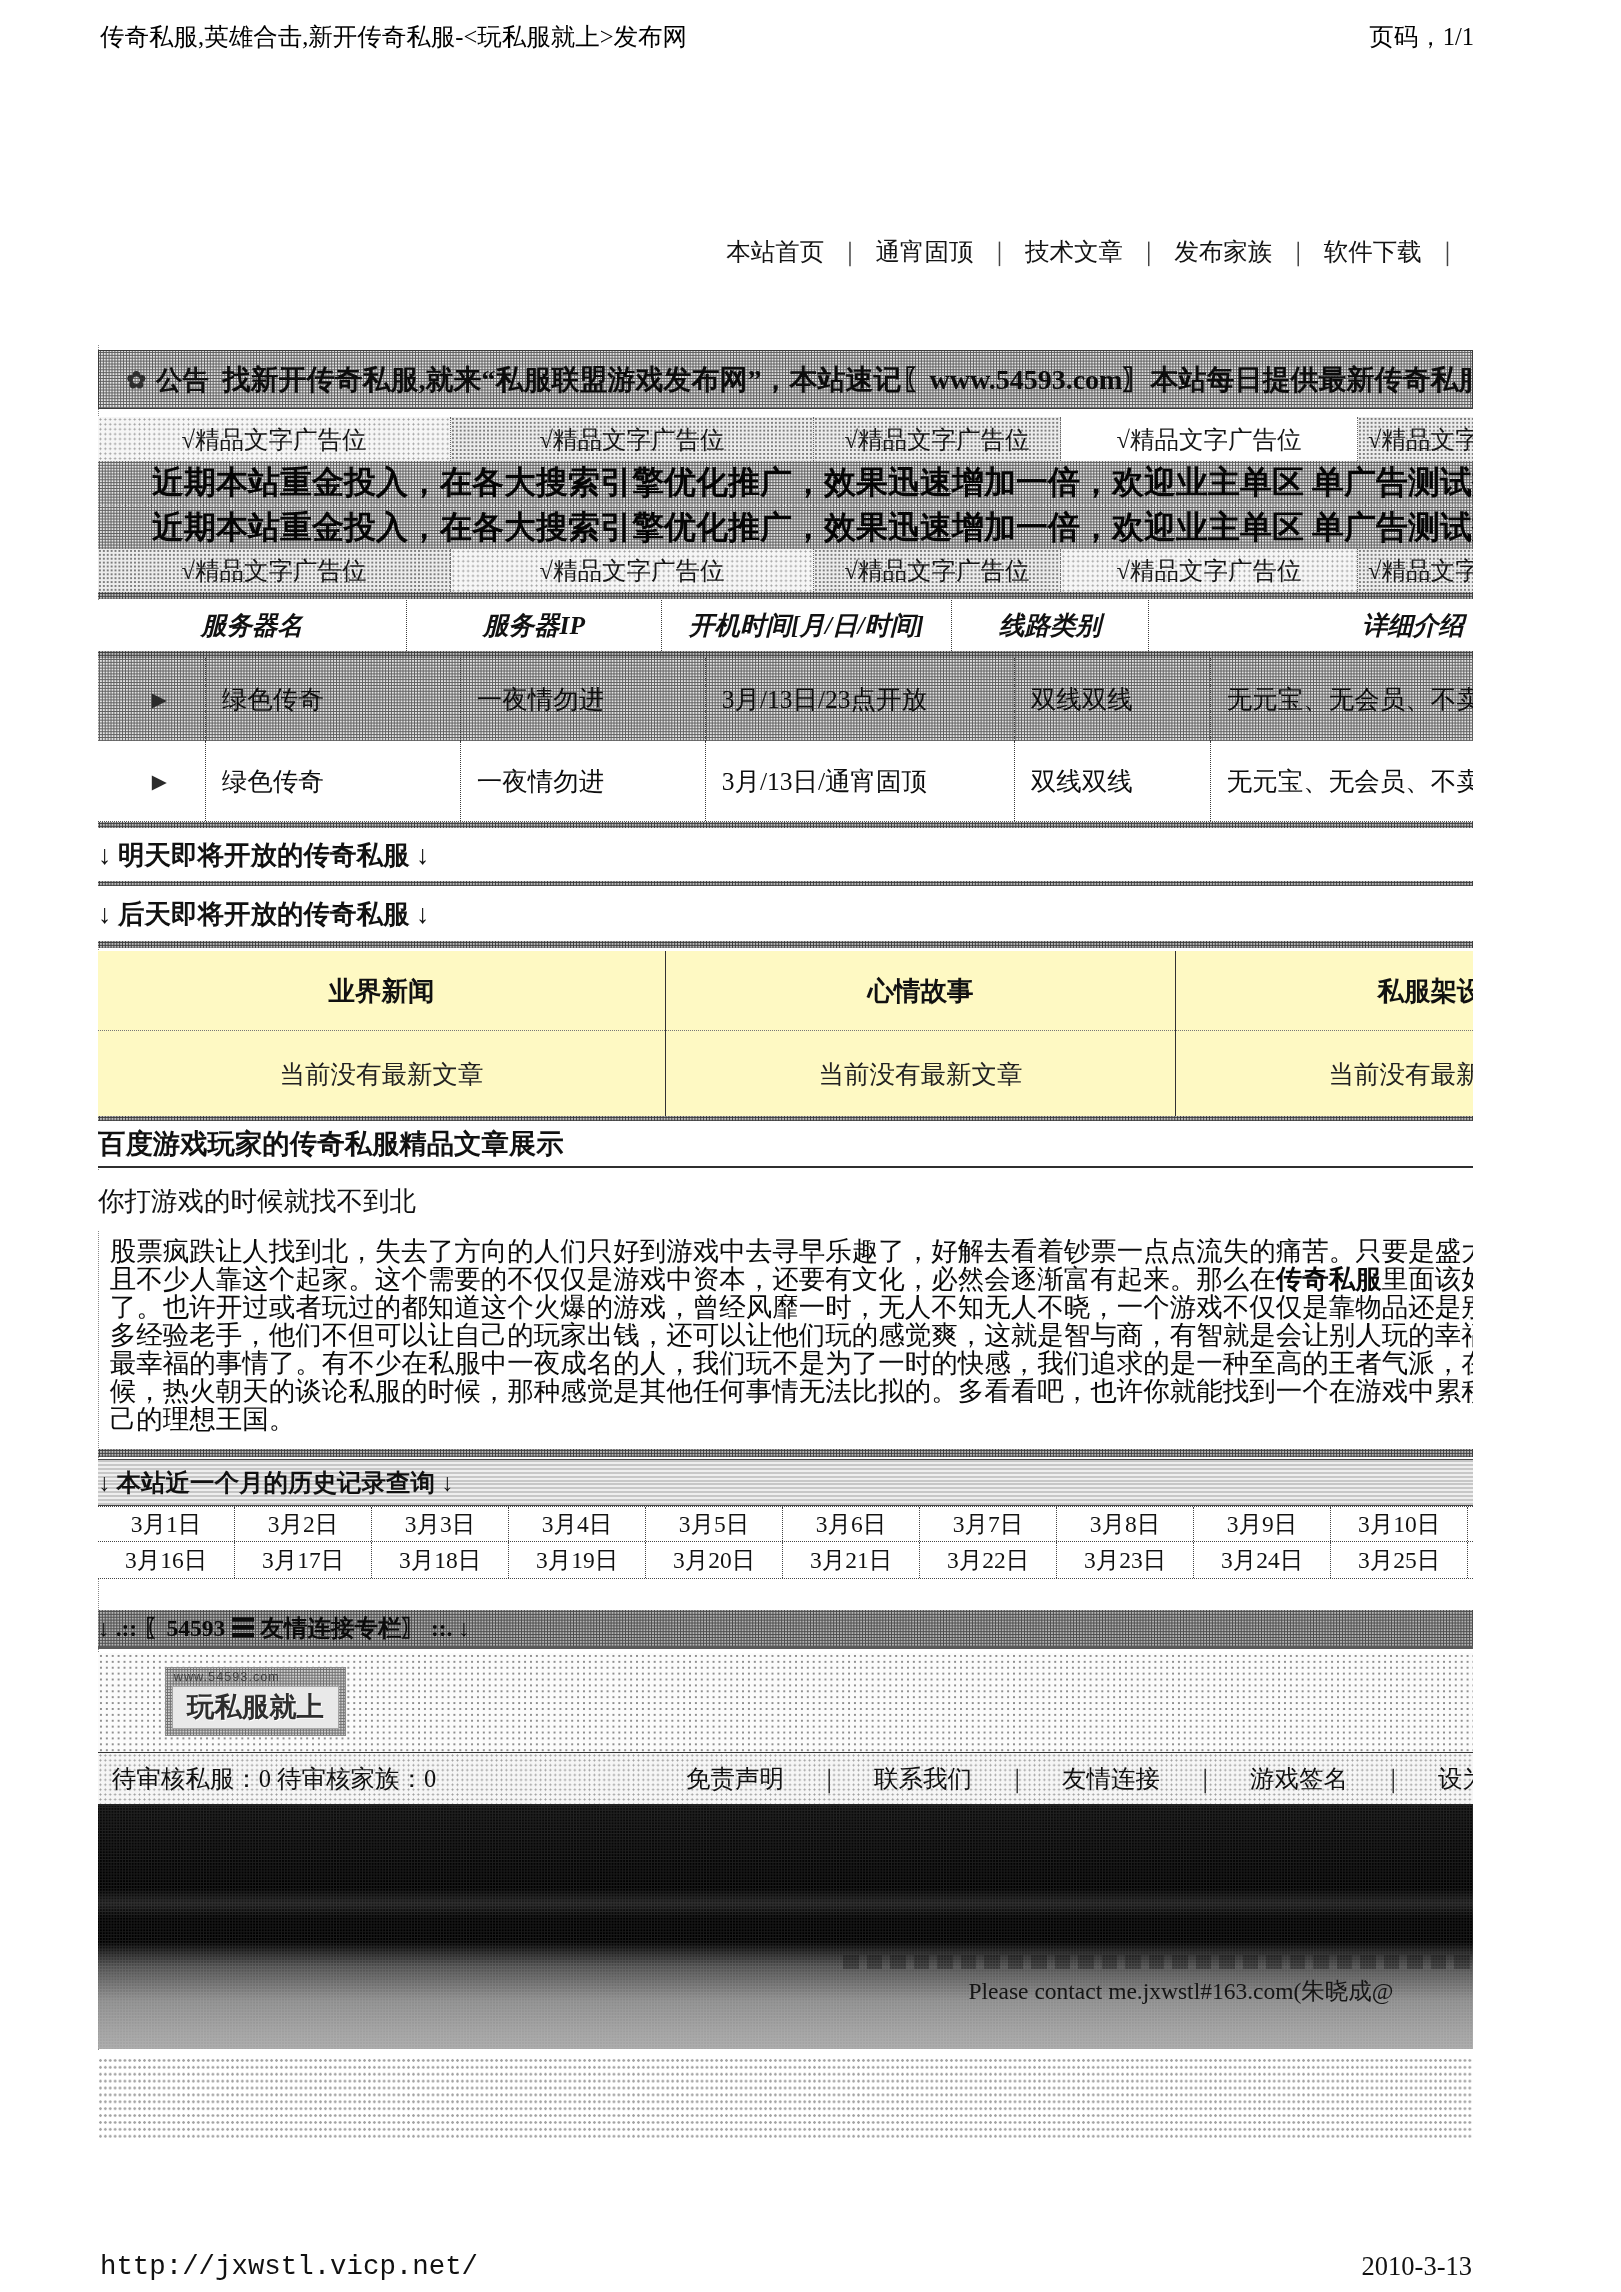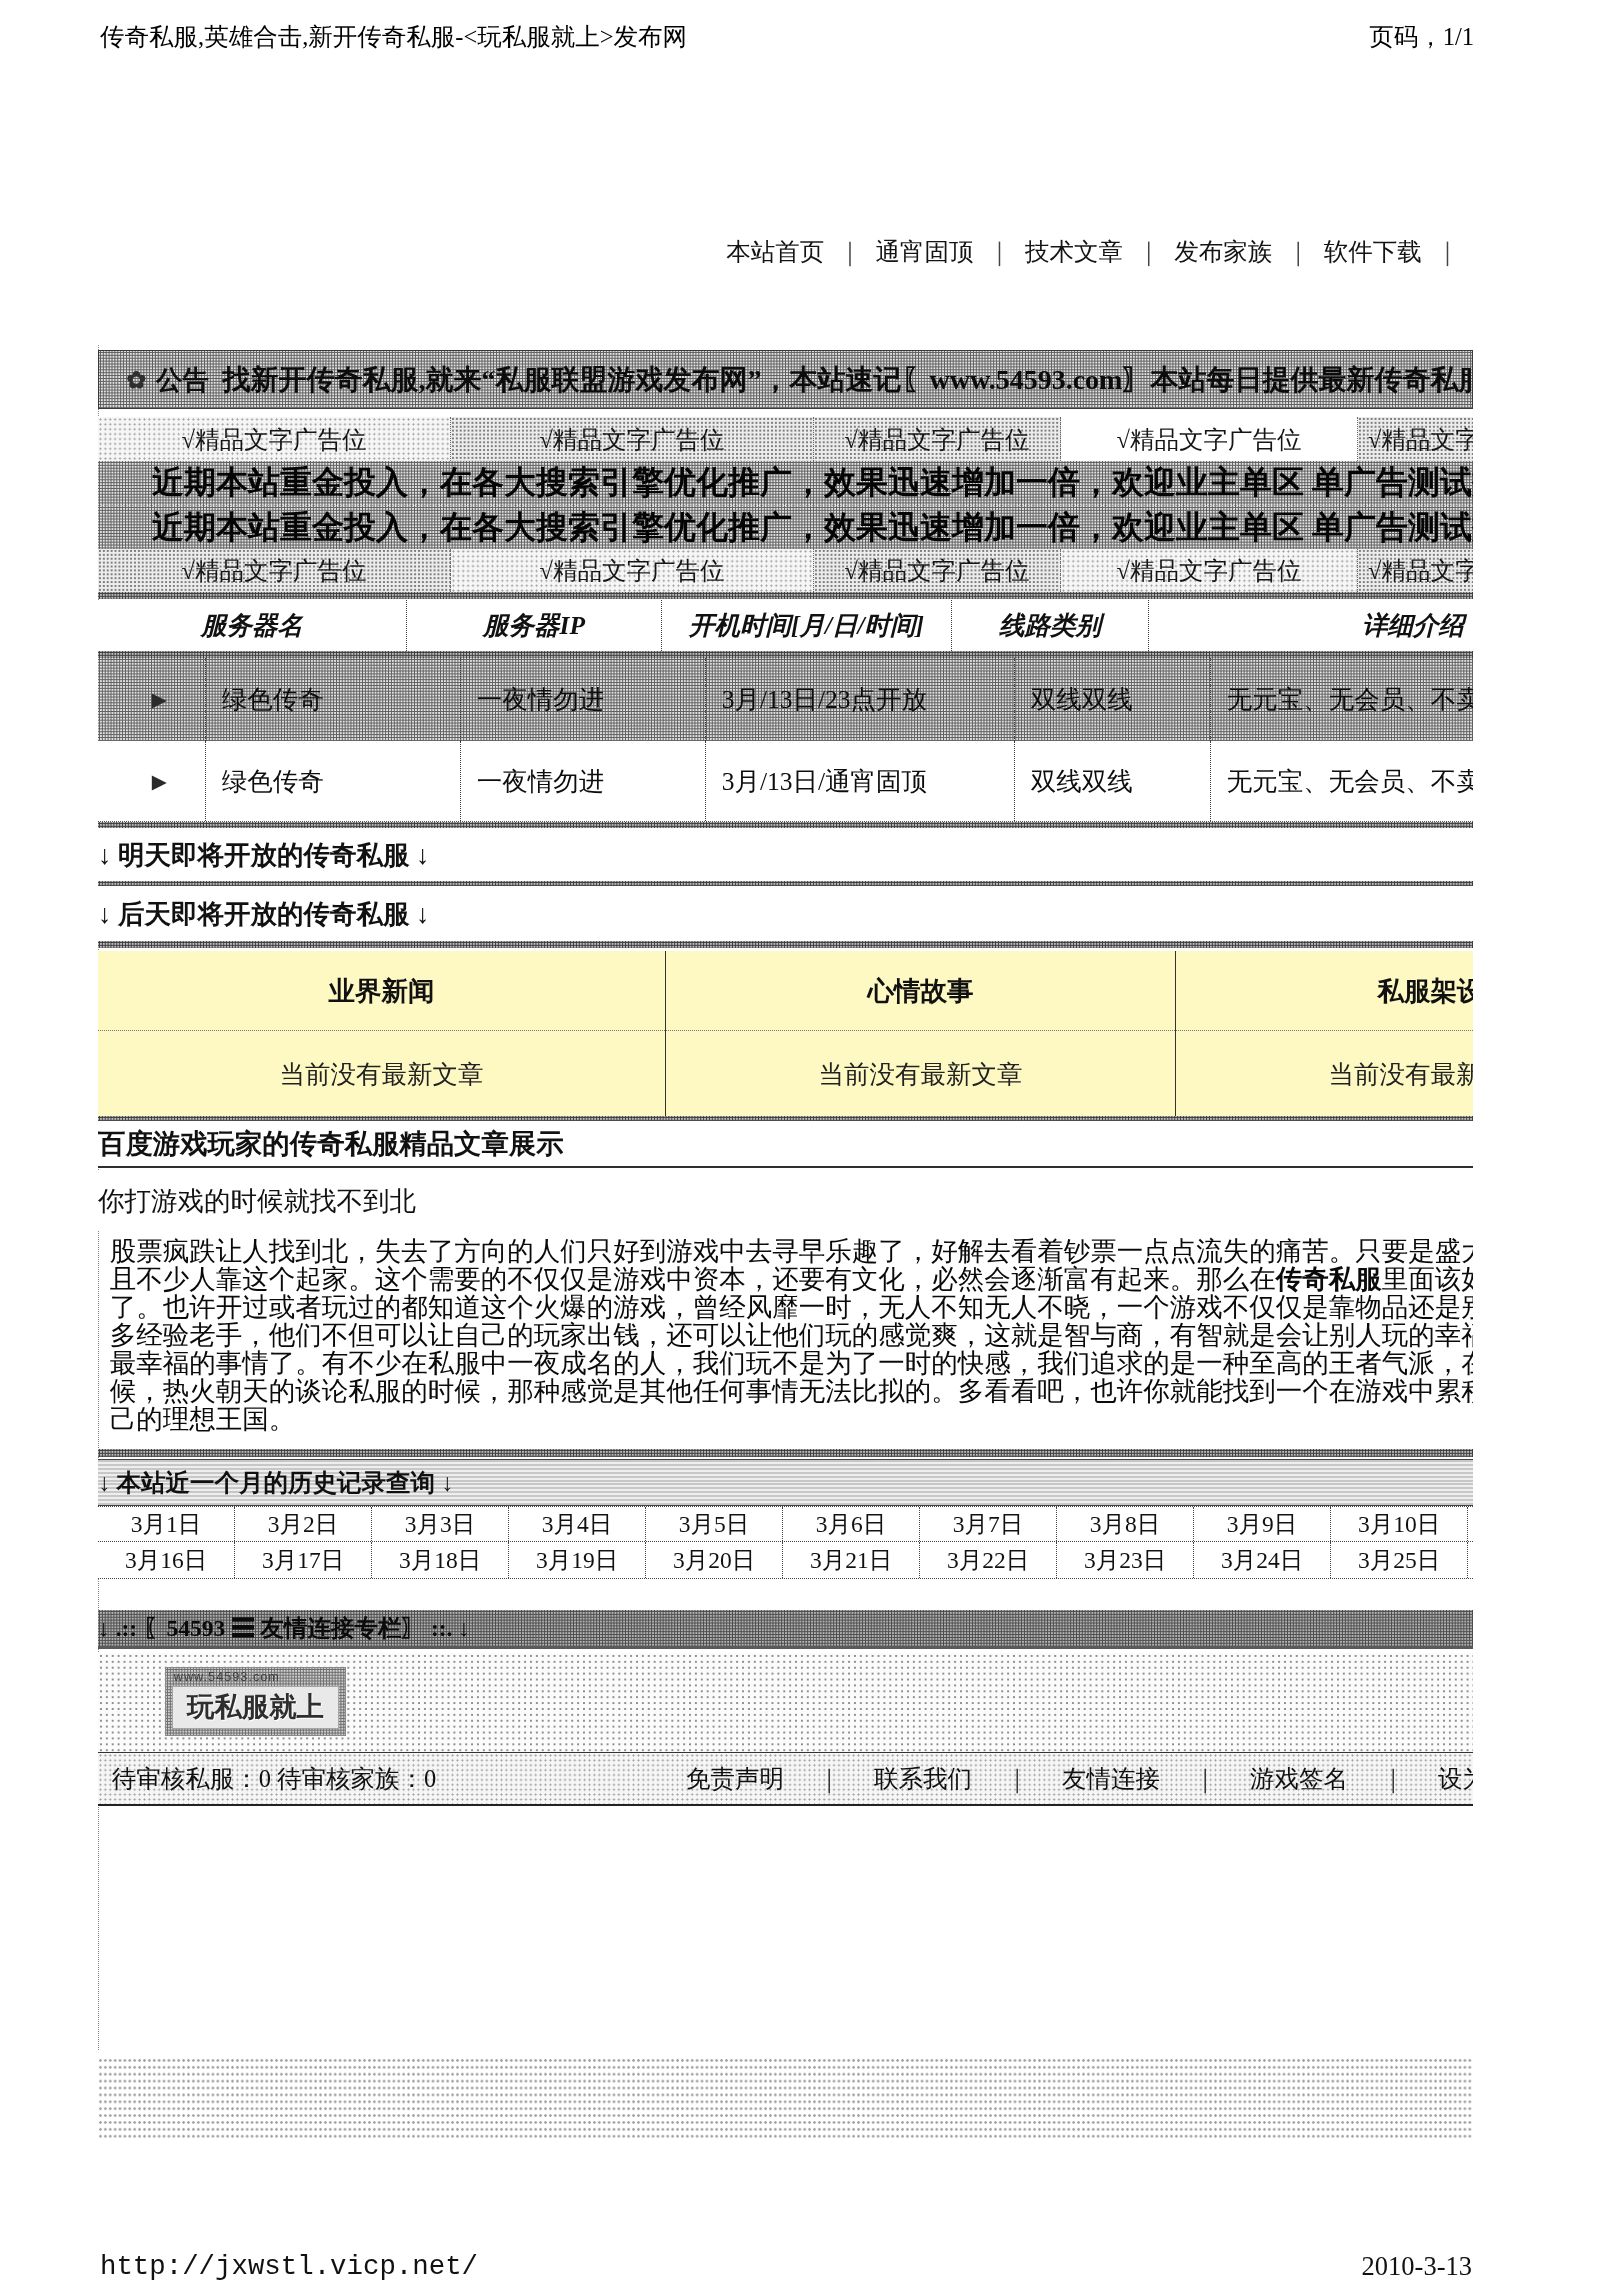--- a/index.html
+++ b/index.html
@@ -327,20 +327,24 @@
           <span class="fl">联系我们</span>
           <span class="sep">｜</span>
           <span class="fl">友情连接</span>
           <span class="sep">｜</span>
           <span class="fl">游戏签名</span>
           <span class="sep">｜</span>
           <span class="fl">设为首页</span>
       </span>
     </div>
 
+    <div class="blk dark-foot">
+      <div class="dark-faint-line"><i></i></div>
+      <div class="dark-contact">Please contact me.jxwstl#163.com(朱晓成@</div>
+    </div>
 
     <div class="blk bottom-band"></div>
 
   </div>
 
   <div class="print-footer-url">http://jxwstl.vicp.net/</div>
   <div class="print-footer-date">2010-3-13</div>
 
 </div>
 

